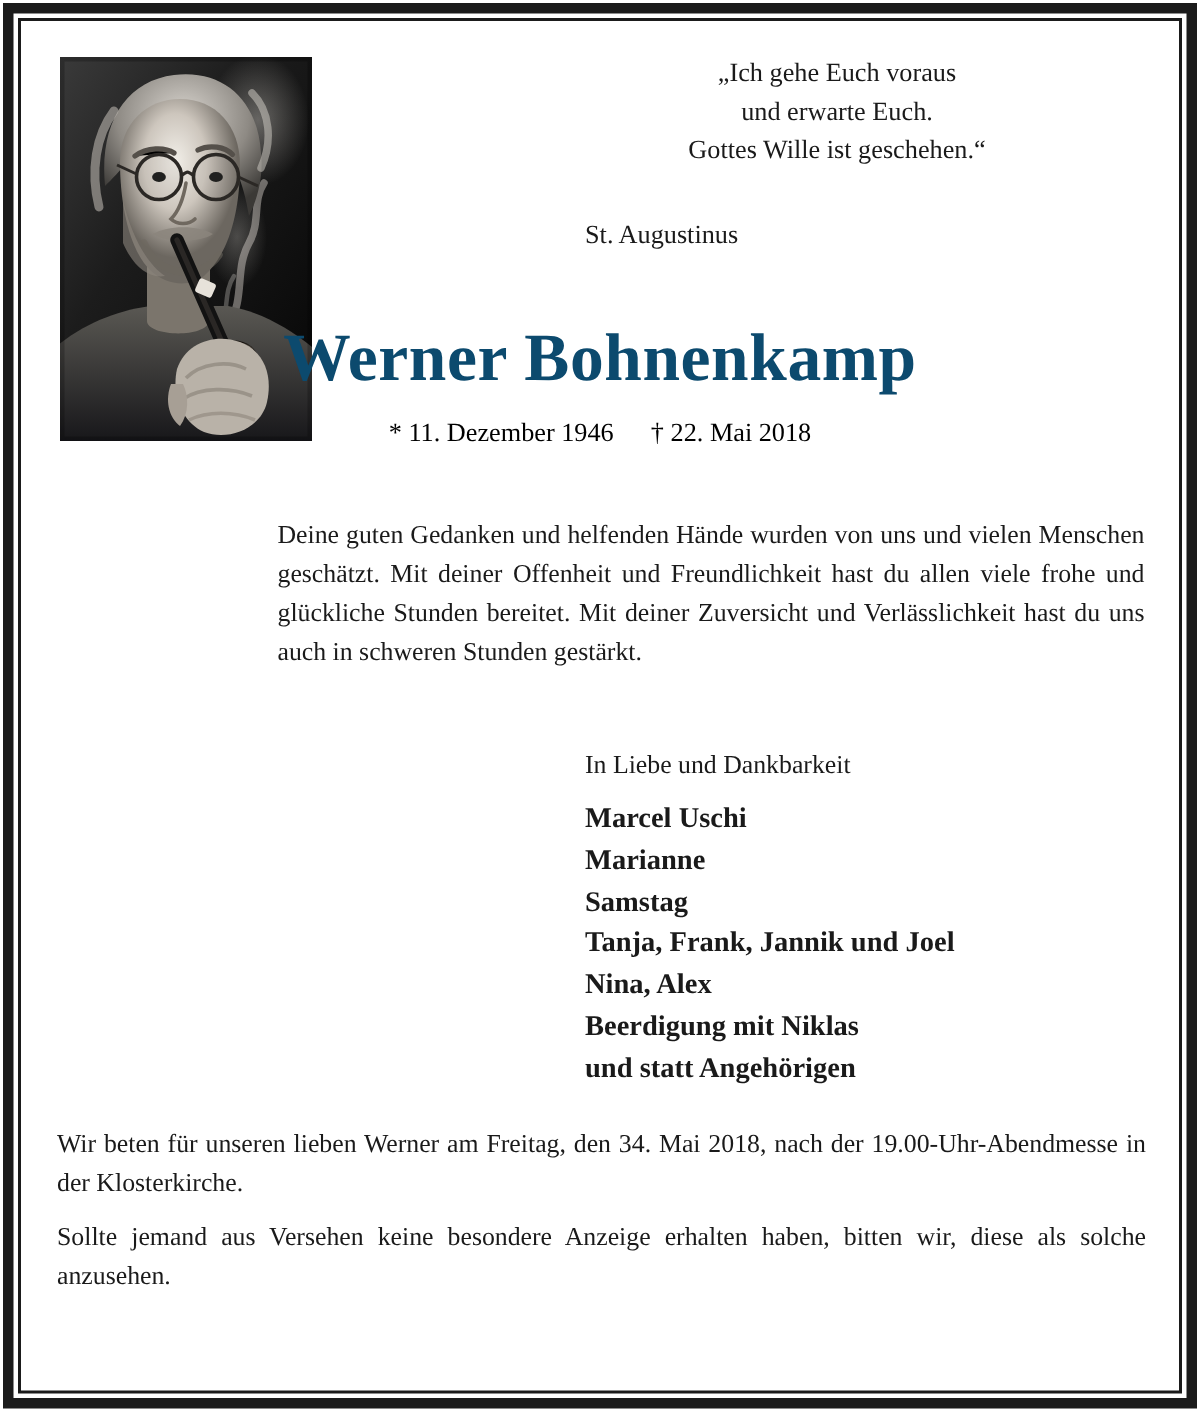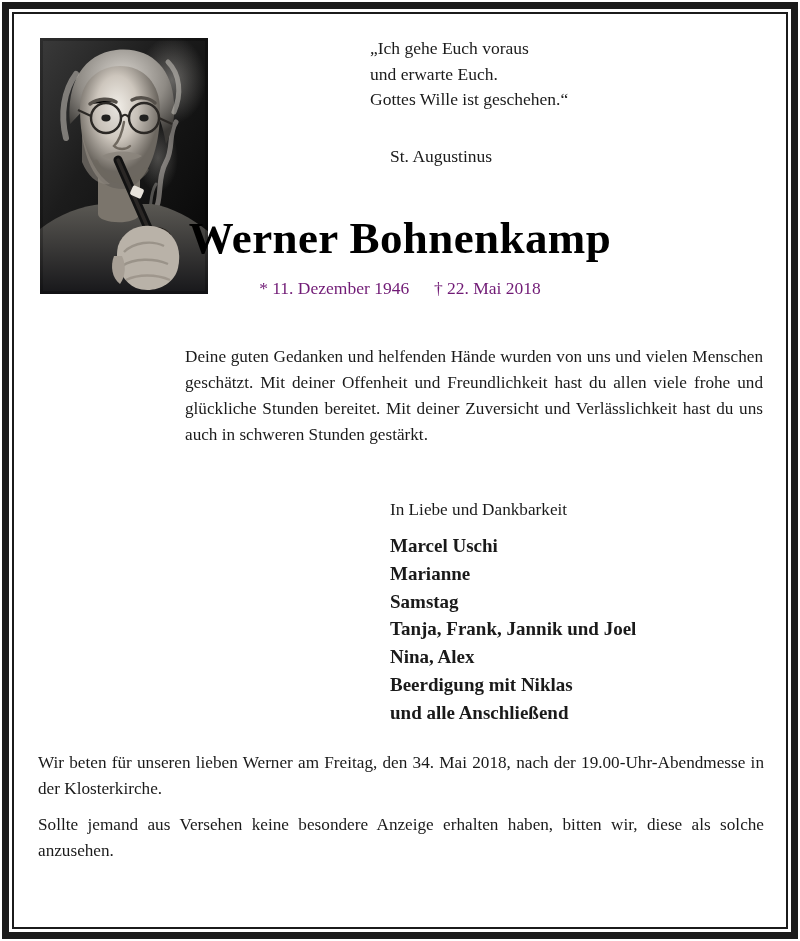--- a/index.html
+++ b/index.html
@@ -71,26 +71,26 @@
   }
   .portrait-art {
     position: absolute;
     left: 0; top: 0;
     width: 168px; height: 256px;
   }
 
   
   .quote-block {
     position: absolute;
-    left: 356px;
+    left: 372px;
     top: 22px;
     width: 344px;
     font-size: 17.5px;
     line-height: 25.5px;
-    text-align: left;
+    text-align: center;
     white-space: nowrap;
   }
   .quote-line { display: block; }
   .quote-attribution {
     position: absolute;
     left: 376px;
     top: 130px;
     width: 326px;
     text-align: left;
     font-size: 17.5px;
@@ -100,31 +100,31 @@
   
   .deceased-name {
     position: absolute;
     left: 14px;
     top: 198px;
     width: 744px;
     text-align: center;
     font-size: 45px;
     font-weight: bold;
     letter-spacing: 0.4px;
-    color: #000000;
+    color: #0c4a6e;
     white-space: nowrap;
   }
   .life-dates {
     position: absolute;
     left: 14px;
     top: 264px;
     width: 744px;
     text-align: center;
     font-size: 17.5px;
-    color: #701a75;
+    color: #000000;
     white-space: nowrap;
   }
   .date-gap { display: inline-block; width: 16px; }
 
   
   .tribute-text {
     position: absolute;
     left: 171px;
     top: 330px;
     width: 578px;
@@ -293,21 +293,21 @@
     <div class="tribute-text">Deine guten Gedanken und helfenden Hände wurden von uns und vielen Menschen geschätzt. Mit deiner Offenheit und Freundlichkeit hast du allen viele frohe und glückliche Stunden bereitet. Mit deiner Zuversicht und Verlässlichkeit hast du uns auch in schweren Stunden gestärkt.</div>
 
     <div class="gratitude-line">In Liebe und Dankbarkeit</div>
     <div class="family-list">
       <span class="family-member">Marcel Uschi</span>
       <span class="family-member">Marianne</span>
       <span class="family-member">Samstag</span>
       <span class="family-member">Tanja, Frank, Jannik und Joel</span>
       <span class="family-member">Nina, Alex</span>
       <span class="family-member">Beerdigung mit Niklas</span>
-      <span class="family-member">und alle Anschließend</span>
+      <span class="family-member">und statt Angehörigen</span>
     </div>
 
     <div class="notices">
       <p class="notice-paragraph">Wir beten für unseren lieben Werner am Freitag, den 34. Mai 2018, nach der 19.00-Uhr-Abendmesse in der Klosterkirche.</p>
       <p class="notice-paragraph">Sollte jemand aus Versehen keine besondere Anzeige erhalten haben, bitten wir, diese als solche anzusehen.</p>
     </div>
 
   </div>
 </div>
 

